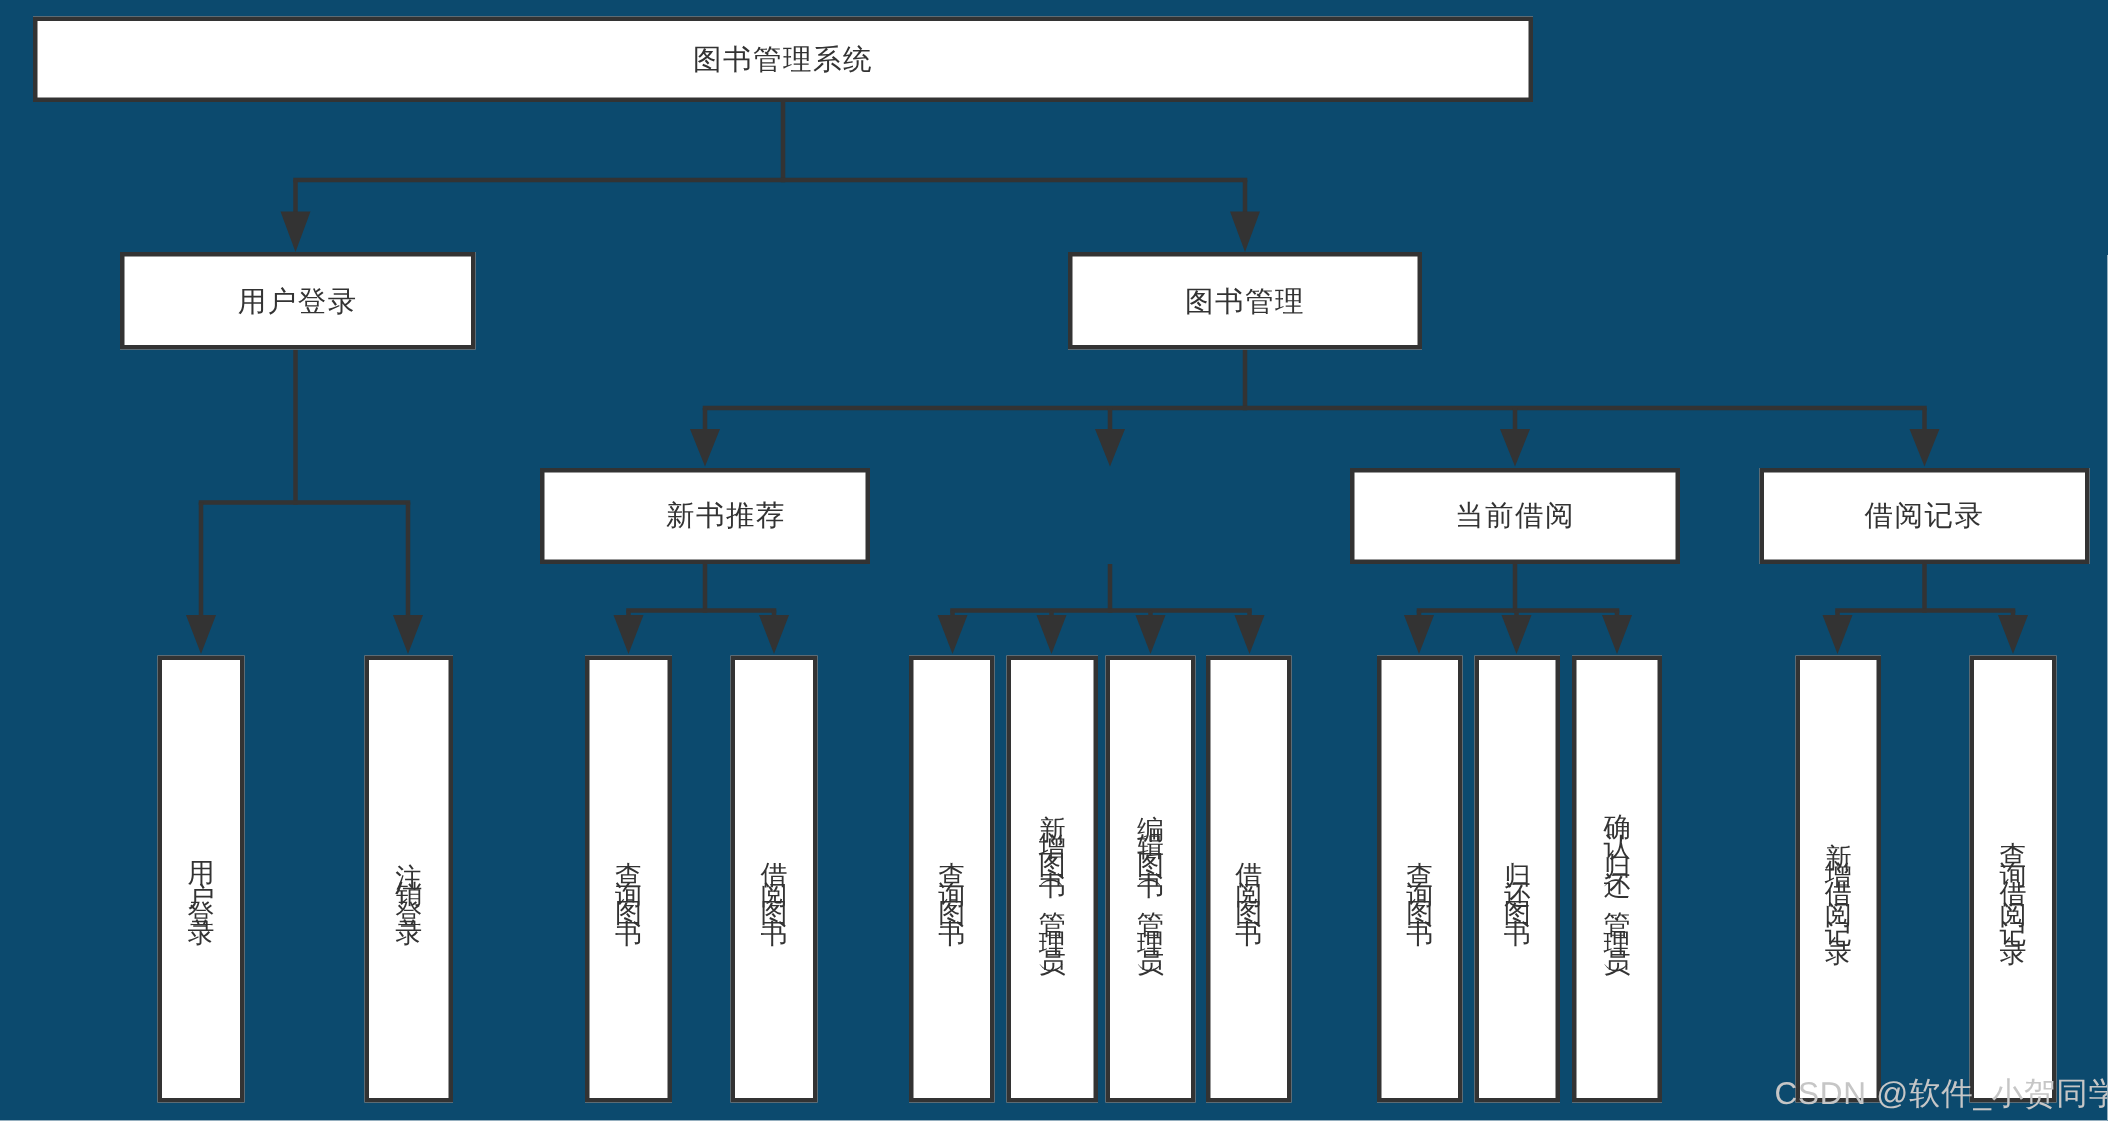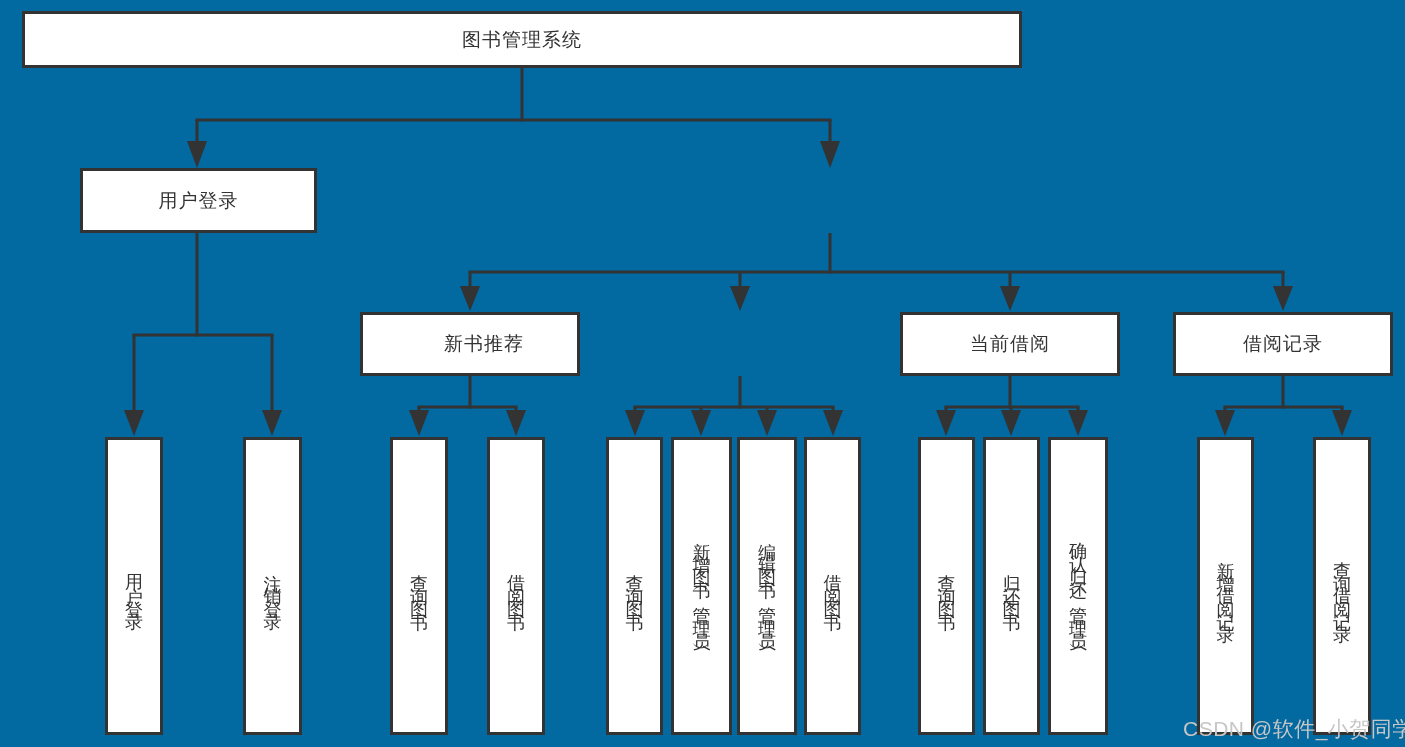--- a/index.html
+++ b/index.html
@@ -4,21 +4,21 @@
 <style>
   html, body {
     margin: 0;
     padding: 0;
     background: #ffffff;
   }
   .canvas {
     position: relative;
     width: 1405px;
     height: 747px;
-    background: #0369a1;
+    background: #0c4a6e;
     font-family: "Liberation Sans", "DejaVu Sans", sans-serif;
     color: #333333;
     overflow: hidden;
   }
   svg.connectors {
     position: absolute;
     left: 0;
     top: 0;
     width: 1405px;
     height: 747px;
@@ -147,20 +147,21 @@
       <line x1="1225" y1="407" x2="1225" y2="412"></line>
       <polygon points="1215,410 1235,410 1225,436"></polygon>
       <line x1="1342" y1="407" x2="1342" y2="412"></line>
       <polygon points="1332,410 1352,410 1342,436"></polygon>
     </g>
   </svg>
 
   <div class="node hnode" style="left:22px; top:11px; width:1000px; height:57px;">图书管理系统</div>
 
   <div class="node hnode" style="left:80px; top:168px; width:237px; height:65px;">用户登录</div>
+  <div class="node hnode" style="left:712px; top:168px; width:236px; height:65px;">图书管理</div>
 
   <div class="node hnode" style="left:360px; top:312px; width:220px; height:64px;padding-left:28px;">新书推荐</div>
   <div class="node hnode" style="left:900px; top:312px; width:220px; height:64px;">当前借阅</div>
   <div class="node hnode" style="left:1173px; top:312px; width:220px; height:64px;">借阅记录</div>
 
   <div class="node vnode" style="left:105px;">
     <span class="vtext">用户登录</span>
   </div>
   <div class="node vnode" style="left:243px; width:59px;">
     <span class="vtext">注销登录</span>

